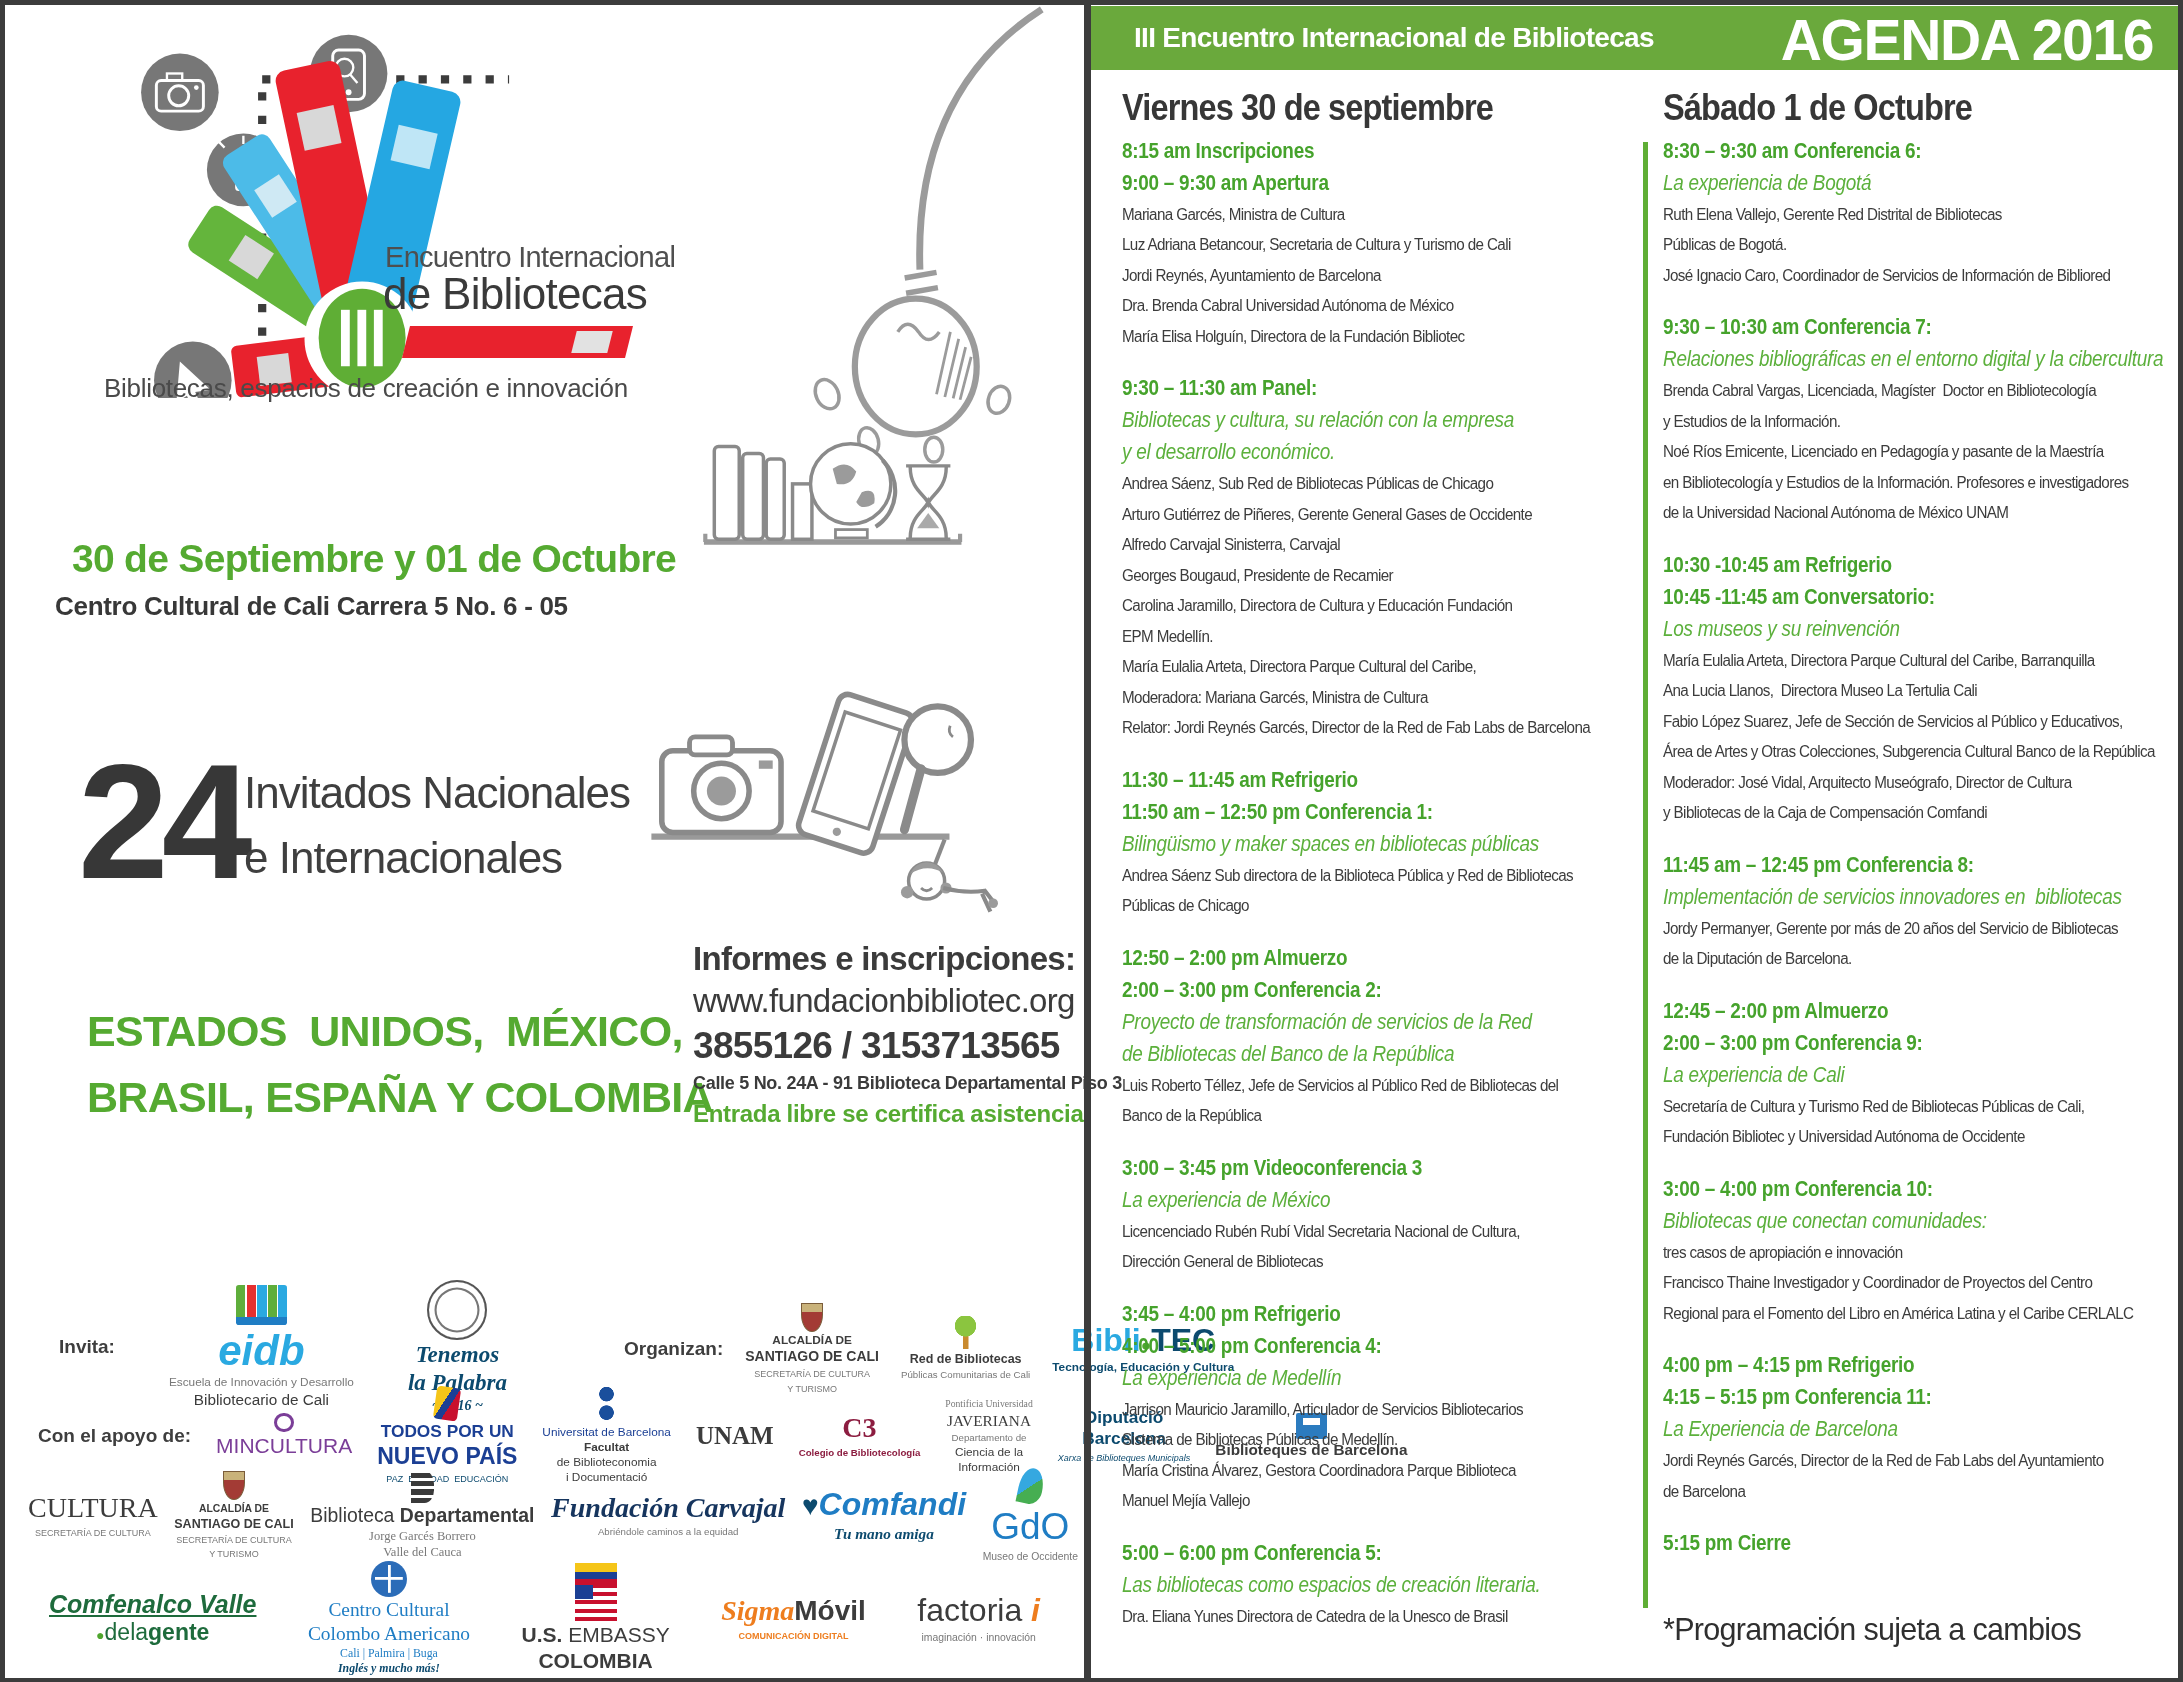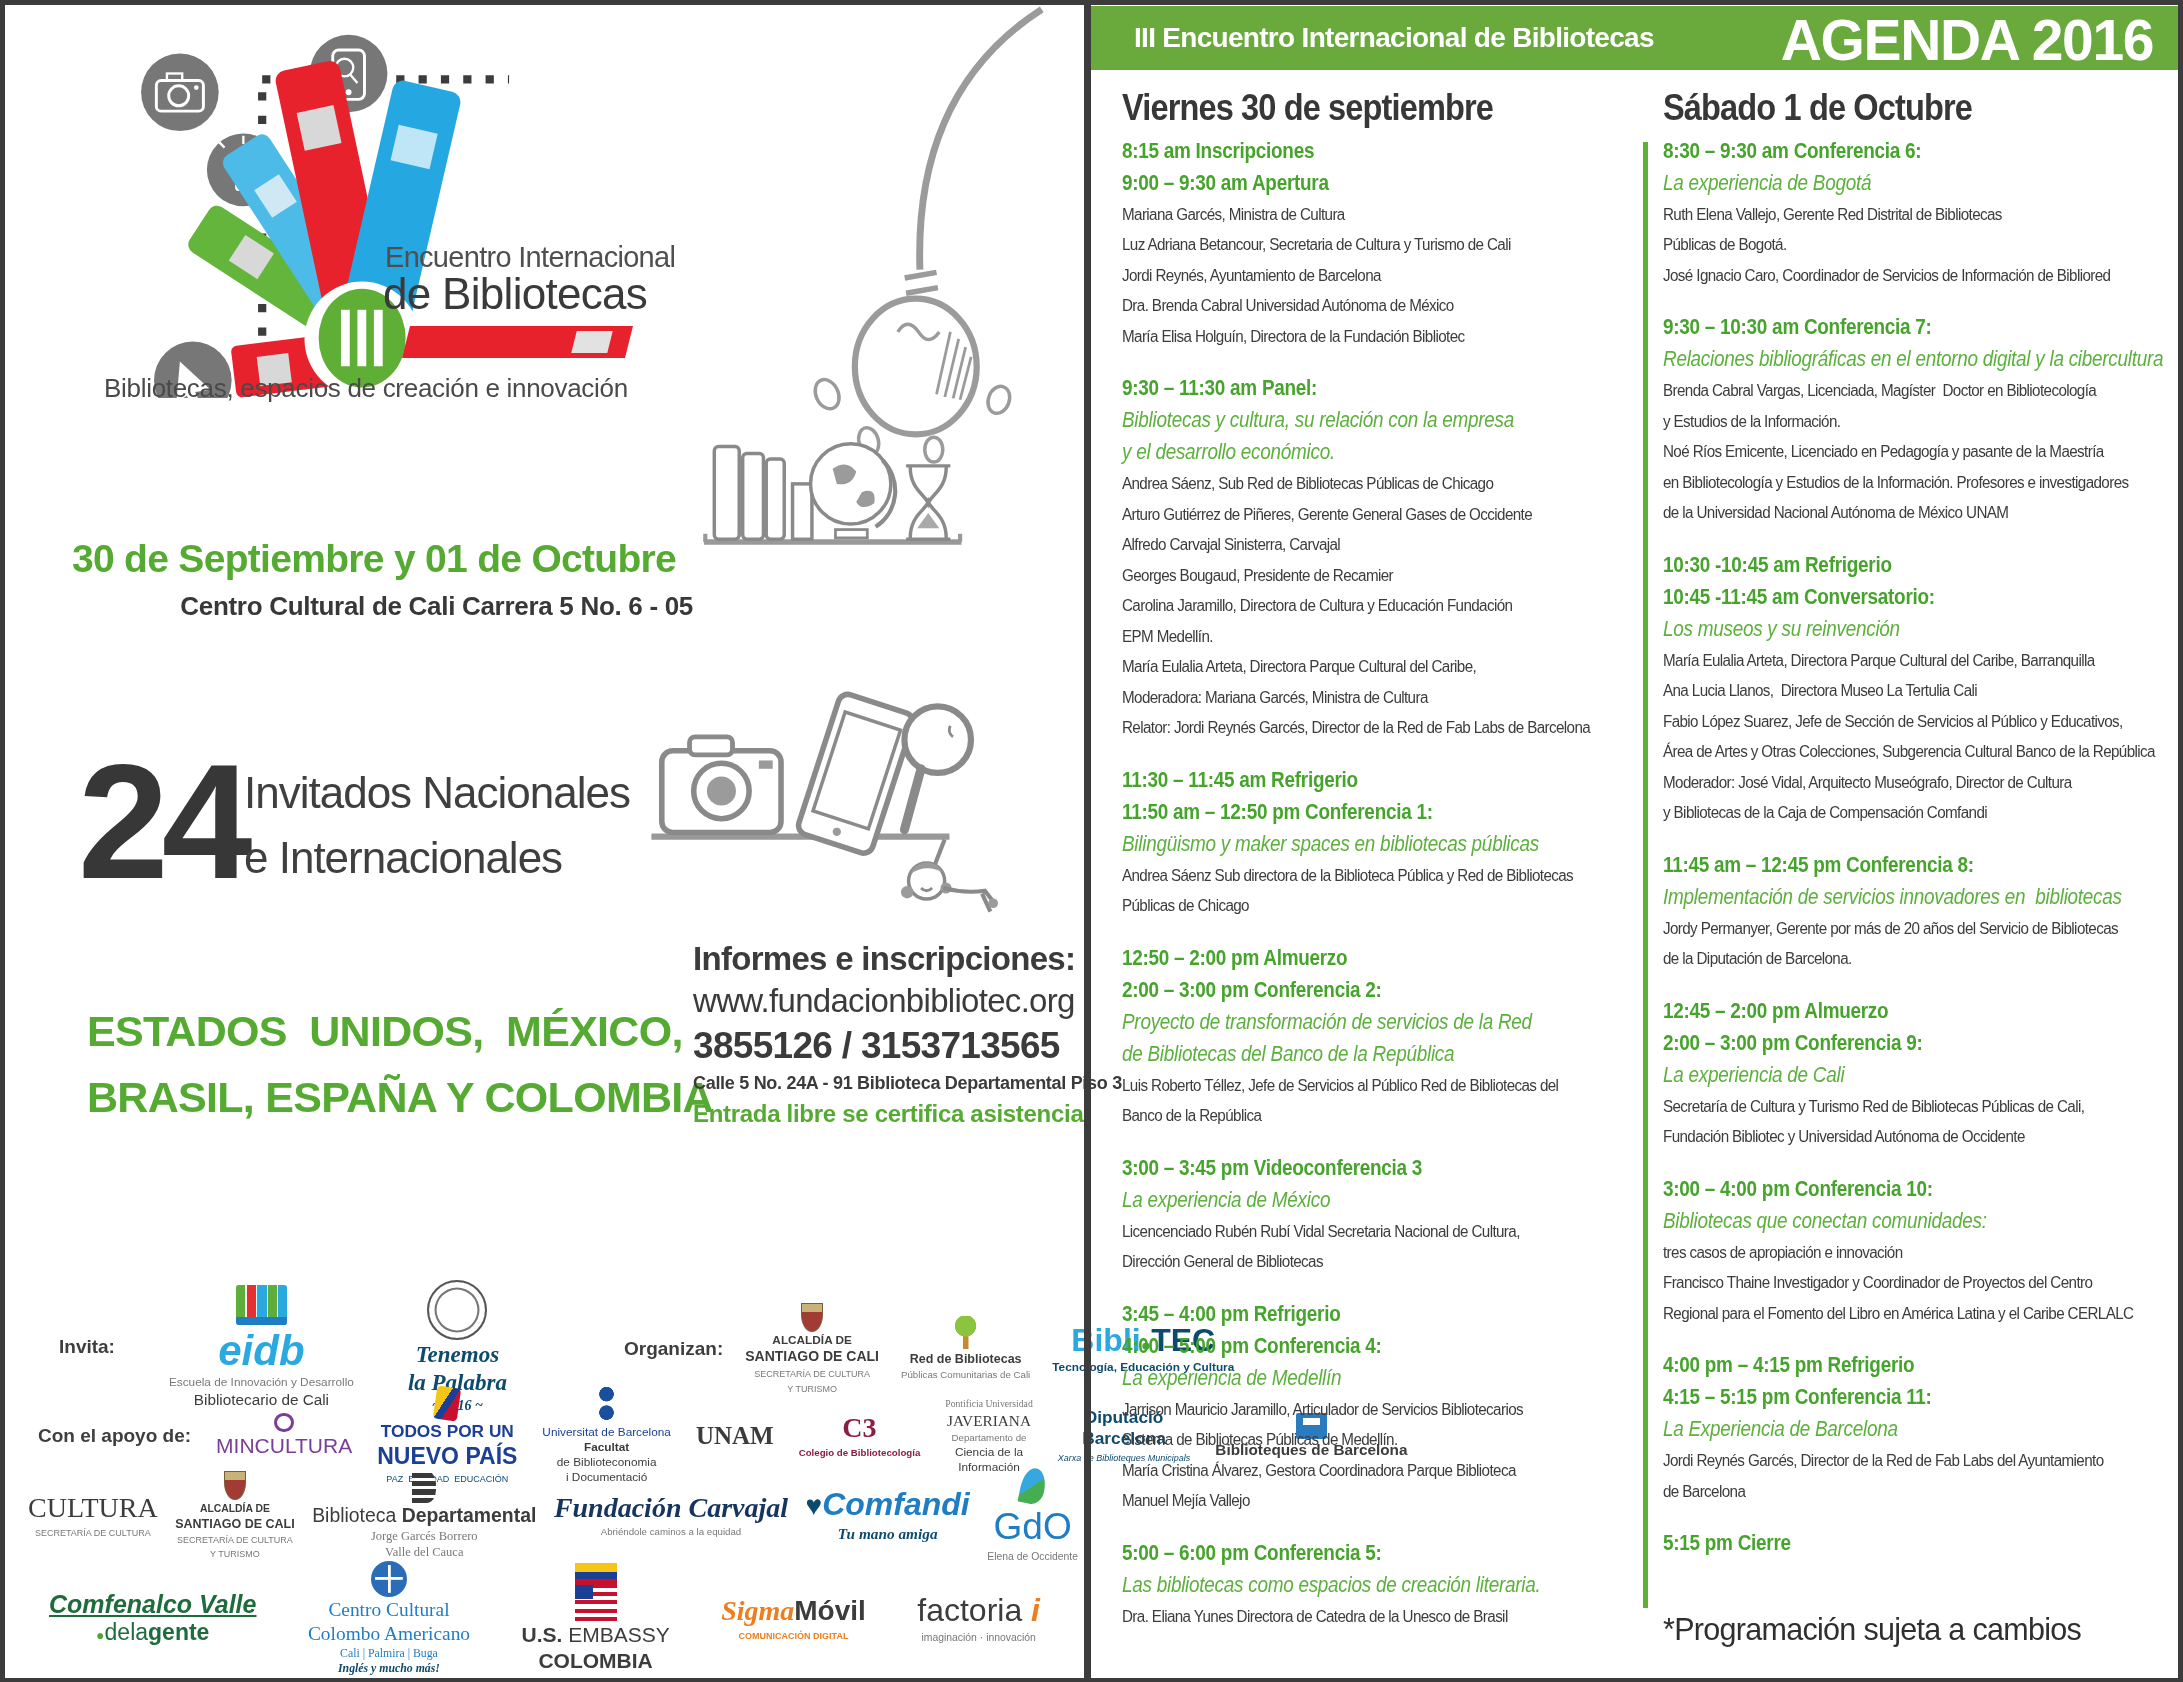--- a/index.html
+++ b/index.html
@@ -20,21 +20,21 @@
   #logo-fan{position:absolute;left:35px;top:10.4px;width:666px;height:388px}
   #logo-title1{position:absolute;left:385px;top:241px;font-size:29px;color:#4f4f4f;letter-spacing:-0.7px;white-space:pre}
   #logo-title2{position:absolute;left:383px;top:269px;font-size:44px;font-weight:400;color:#3a3a3a;letter-spacing:-0.7px;white-space:pre}
   #logo-redbar{position:absolute;left:406px;top:326px;width:223px;height:32px;background:#e8222d;transform:skewX(-14deg);}
   #logo-redbar .lbl{position:absolute;right:19.4px;top:4.9px;width:36px;height:22px;background:#e2e2e2}
   #tagline{position:absolute;left:104px;top:373px;font-size:26px;color:#4a4a4a;letter-spacing:-0.3px;white-space:pre}
   #bulb{position:absolute;left:787px;top:5.5px;width:270px;height:458px}
   #shelf1{position:absolute;left:697px;top:406px;width:270px;height:153px}
   #shelf2{position:absolute;left:641px;top:659px;width:357px;height:257px}
   #dates{position:absolute;left:55px;top:537px;width:638px;text-align:center;font-size:39px;font-weight:700;color:var(--green-mid);letter-spacing:-0.7px;white-space:pre}
-  #venue{position:absolute;left:55px;top:591px;width:638px;text-align:right;font-size:26px;font-weight:700;color:#383838;letter-spacing:-0.3px;white-space:pre}
+  #venue{position:absolute;left:55px;top:591px;width:638px;text-align:left;font-size:26px;font-weight:700;color:#383838;letter-spacing:-0.3px;white-space:pre}
   #g-num{position:absolute;left:78px;top:740px;font-size:163px;font-weight:700;color:#373737;letter-spacing:-7px;line-height:1}
   #g-l1{position:absolute;left:244px;top:768px;font-size:44px;color:#3f3f3f;letter-spacing:-1px;white-space:pre}
   #g-l2{position:absolute;left:244px;top:833px;font-size:44px;color:#3f3f3f;letter-spacing:-1px;white-space:pre}
   #countries1{position:absolute;left:87px;top:1007px;font-size:43px;font-weight:700;color:var(--green-mid);letter-spacing:-0.7px;white-space:pre}
   #countries2{position:absolute;left:87px;top:1073px;font-size:43px;font-weight:700;color:var(--green-mid);letter-spacing:-0.7px;white-space:pre}
   #info{position:absolute;left:693px;top:937px;width:399px}
   .info-h{font-size:33px;font-weight:700;color:#3b3b3b;letter-spacing:-0.7px;line-height:43px;white-space:pre}
   .info-web{font-size:33px;color:#3b3b3b;letter-spacing:-0.7px;line-height:42px;white-space:pre}
   .info-tel{font-size:37px;font-weight:700;color:#3b3b3b;letter-spacing:-0.7px;line-height:47px;white-space:pre}
   .info-addr{font-size:18px;font-weight:700;color:#3b3b3b;letter-spacing:-0.3px;line-height:28px;white-space:pre}
@@ -362,21 +362,21 @@
         <div class="logo-line"><span class="t30 script c-navy">Fundación Carvajal</span></div>
         <div class="logo-line"><span class="t10 c-gray">Abriéndole caminos a la equidad</span></div>
       </div>
       <div class="logo-item">
         <div class="logo-line"><span class="t30 c-red">♥</span><span class="t34 b i c-blue">Comfandi</span></div>
         <div class="logo-line"><span class="t16 script c-red">Tu mano amiga</span></div>
       </div>
       <div class="logo-item">
         <span class="mark mark-gdo"></span>
         <div class="logo-line"><span class="t40 c-blue">GdO</span></div>
-        <div class="logo-line"><span class="t11 c-gray">Elena de Occidente</span></div>
+        <div class="logo-line"><span class="t11 c-gray">Museo de Occidente</span></div>
       </div>
     </div>
   <div class="grp" id="grp-row-partners">
       <div class="logo-item">
         <div class="logo-line"><span class="t26 b i c-dgreen u">Comfenalco Valle</span></div>
         <div class="logo-line"><span class="t14 c-green">●</span><span class="t24 c-dgreen">dela</span><span class="t24 b c-dgreen">gente</span></div>
       </div>
       <div class="logo-item">
         <span class="mark mark-cca"></span>
         <div class="logo-line"><span class="t20 serif c-blue">Centro Cultural</span></div>

